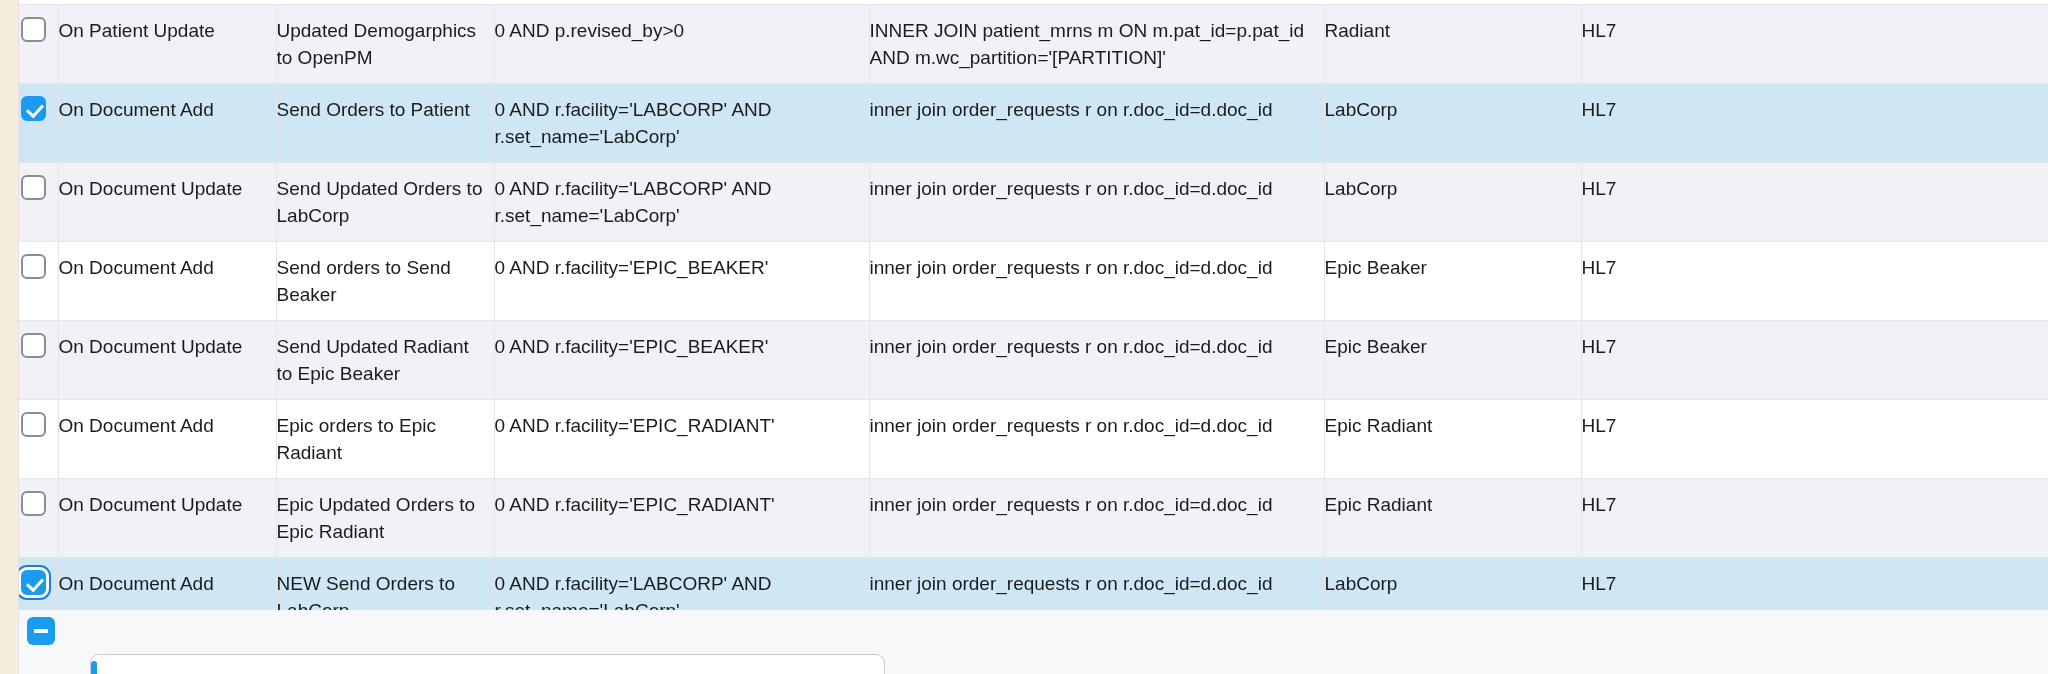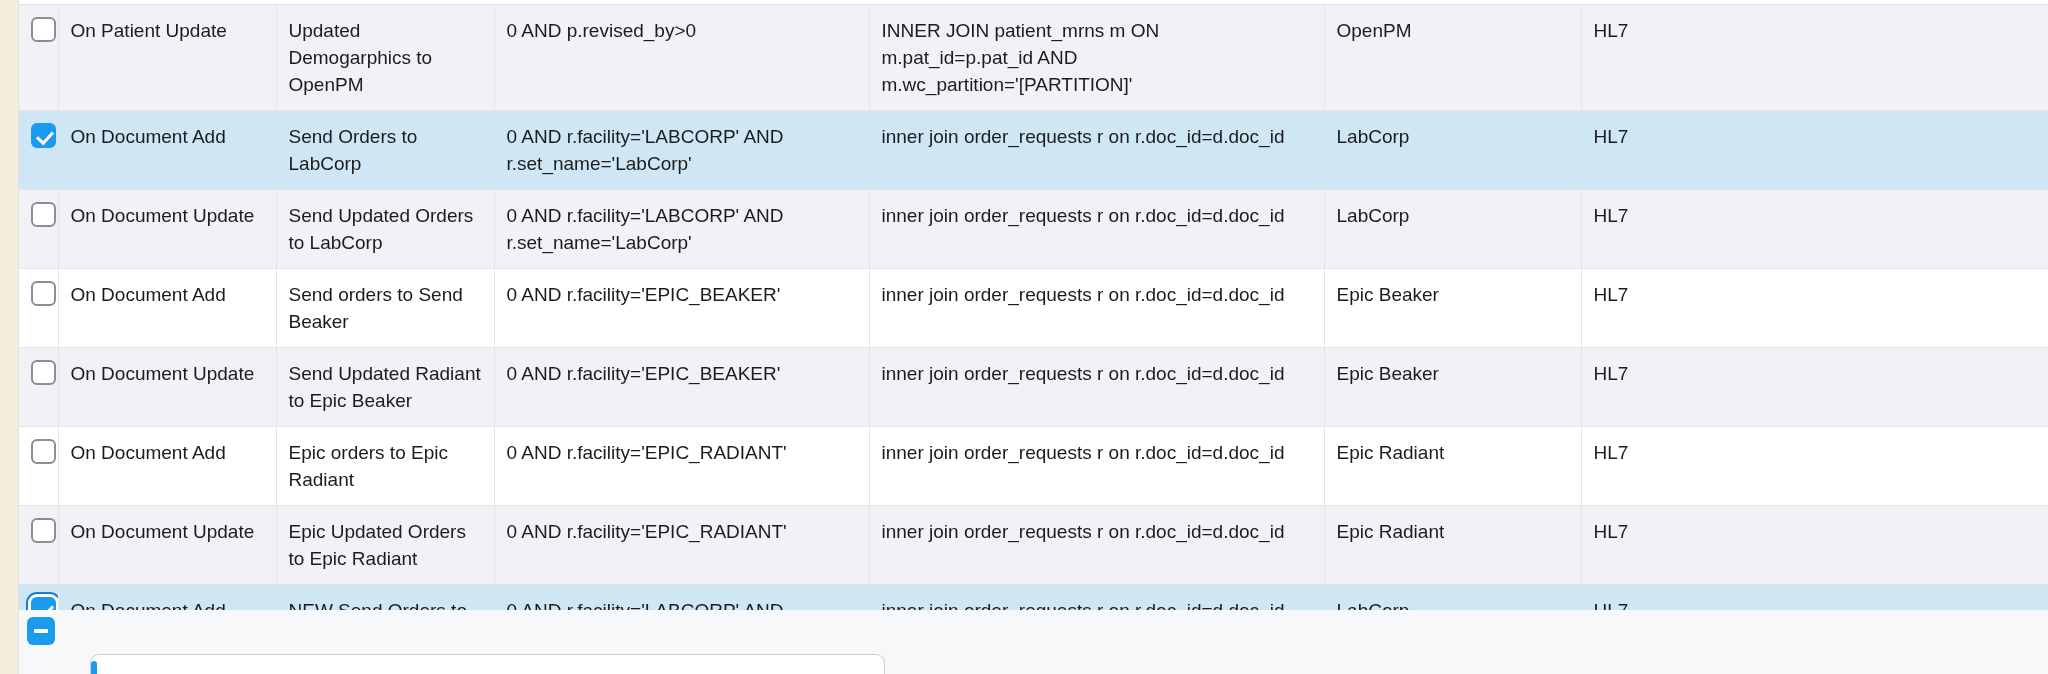--- a/index.html
+++ b/index.html
@@ -31,21 +31,21 @@
     border-bottom:1px solid #e2e3e7;
   }
   table.grid{
     border-collapse:collapse;
     table-layout:fixed;
     width:2030px;
     margin-top:5px;
   }
   table.grid td{
     vertical-align:top;
-    padding:12px 10px 12px 12px;
+    padding:12px 10px 12px 0;
     font-size:19px;
     line-height:27px;
     color:#1b1c1d;
     border-bottom:1px solid #e4e5e9;
     border-right:1px solid #e4e5e9;
     box-sizing:border-box;
     white-space:normal;
     overflow:hidden;
   }
   
@@ -138,27 +138,27 @@
           <col class="c-vend">
           <col class="c-type">
       </colgroup>
       <tbody id="rows-body">
           <tr class="zebra">
             <td class="chk-cell"><span class="cbox"></span></td>
             <td>On Patient Update</td>
             <td>Updated Demogarphics to OpenPM</td>
             <td>0 AND p.revised_by&gt;0</td>
             <td>INNER JOIN patient_mrns m ON m.pat_id=p.pat_id AND m.wc_partition='[PARTITION]'</td>
-            <td>OpenPM</td>
+            <td>Radiant</td>
             <td>HL7</td>
           </tr>
           <tr class="selected">
             <td class="chk-cell"><span class="cbox checked"></span></td>
             <td>On Document Add</td>
-            <td>Send Orders to LabCorp</td>
+            <td>Send Orders to Patient</td>
             <td>0 AND r.facility='LABCORP' AND r.set_name='LabCorp'</td>
             <td>inner join order_requests r on r.doc_id=d.doc_id</td>
             <td>LabCorp</td>
             <td>HL7</td>
           </tr>
           <tr class="zebra">
             <td class="chk-cell"><span class="cbox"></span></td>
             <td>On Document Update</td>
             <td>Send Updated Orders to LabCorp</td>
             <td>0 AND r.facility='LABCORP' AND r.set_name='LabCorp'</td>

